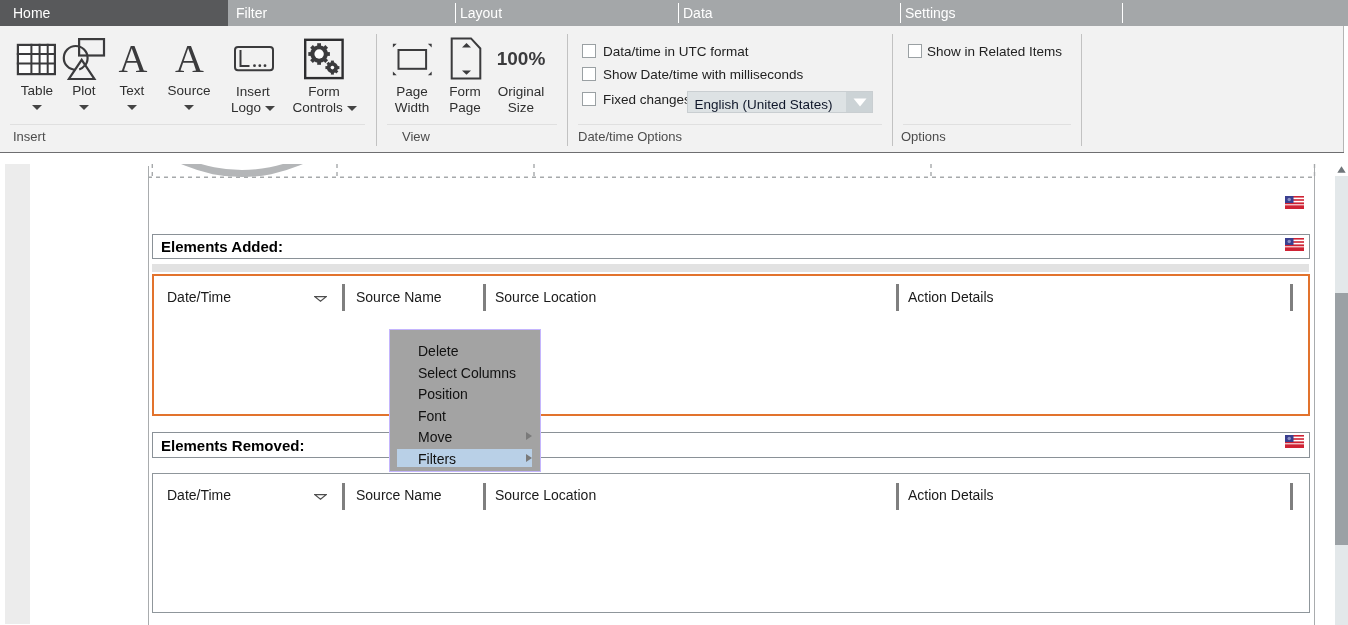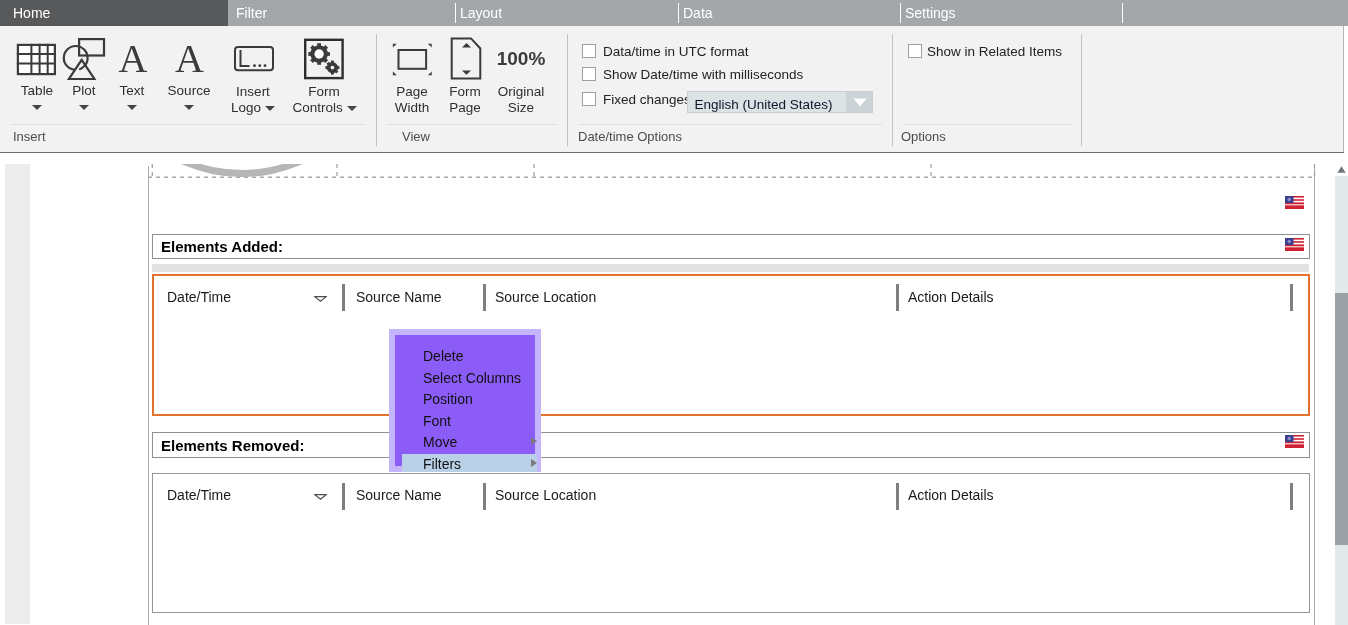--- a/index.html
+++ b/index.html
@@ -26,21 +26,21 @@
 #content { position:absolute; left:0; top:153px; width:1348px; height:472px; background:#fff; }
 #leftstrip { position:absolute; left:5px; top:11px; width:25px; height:460px; background:#ececec; }
 .pageline { position:absolute; top:13px; width:1px; height:459px; background:#a9acae; }
 .ebox { position:absolute; left:152px; width:1157.5px; background:#fff; border:1.5px solid #8a9197; }
 .etext { position:absolute; left:8px; font-size:14px; color:#000; white-space:nowrap; }
 .ebold { font-size:15px !important; font-weight:bold; }
 .flag { position:absolute; }
 .hdrtxt { position:absolute; font-size:14px; color:#1a1a1a; white-space:nowrap; }
 .colsep { position:absolute; width:2.5px; height:27px; background:#7f7f7f; }
 
-.menu { position:absolute; background:#8b5cf6; border:6px solid #c4b5fd;padding-left:12px; }
+.menu { position:absolute; background:#a3a3a3; border:1px solid #c4b5fd;padding-left:12px; }
 .mi { position:absolute; left:28px; font-size:14px; color:#111; white-space:nowrap; }
 .mhl { position:absolute; background:#b9d0e7; }
 .marr { position:absolute; width:0; height:0; border-top:4.5px solid transparent; border-bottom:4.5px solid transparent; border-left:6px solid #7a7a7a; }
 
 #sbtrack { position:absolute; left:1335px; top:23px; width:13px; height:449px; background:#e3e8ea; }
 #sbthumb { position:absolute; left:1335px; top:140px; width:13px; height:252px; background:#9ba1a5; }
 </style>
 </head>
 <body>
 <div id="app">

